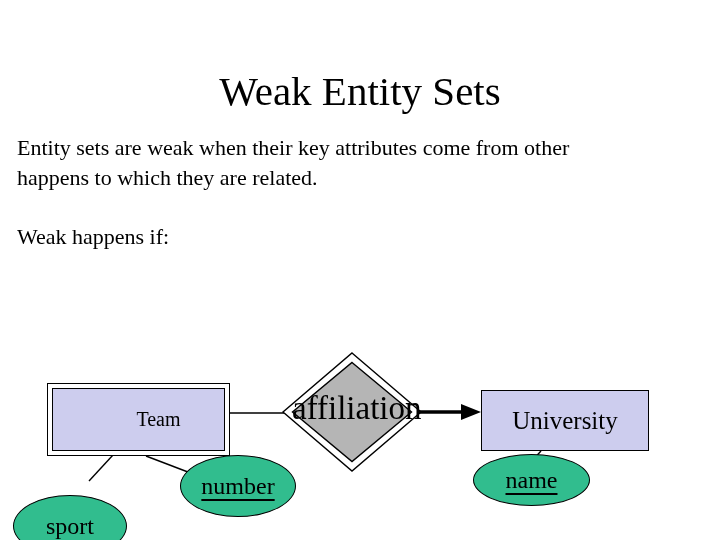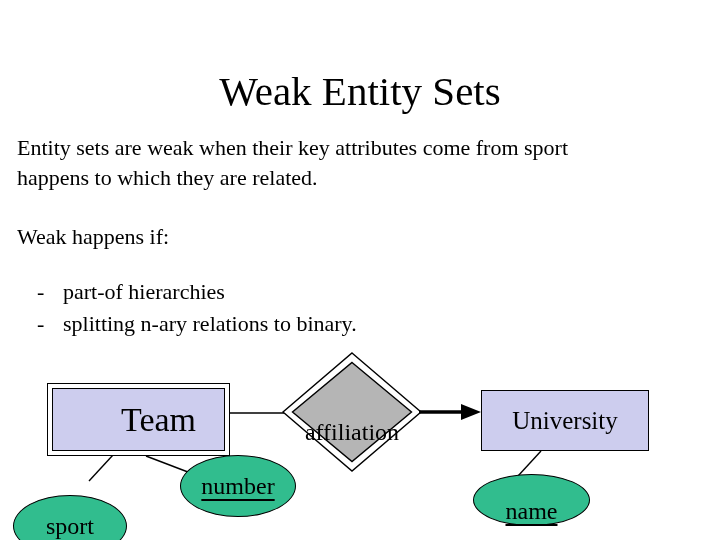--- a/index.html
+++ b/index.html
@@ -31,66 +31,58 @@
   .arrow-head { fill:var(--line-color,#000); }
   .team-outer {
     position:absolute; left:47px; top:383px; width:183px; height:73px;
     border:1.5px solid #000; background:#fff; box-sizing:border-box;
     padding:4px; z-index:2;
   }
   .team-inner {
     width:100%; height:100%; box-sizing:border-box;
     border:1.5px solid #000; background:var(--entity-fill,#cdcdee);
     display:flex; align-items:center; justify-content:center;
-    font-size:34px;
+    font-size:20px;
     padding-left:40px;
   }
   .university-box {
     position:absolute; left:481px; top:390px; width:168px; height:61px;
     border:1.5px solid #000; background:var(--entity-fill,#cdcdee);
     box-sizing:border-box; display:flex; align-items:center; justify-content:center;
     font-size:25px; z-index:2;text-align:right;
   }
   .affiliation-label {
-    position:absolute; left:292px; top:419px; width:120px;
-    text-align:center; font-size:24px; z-index:2;
+    position:absolute; left:292px; top:390px; width:120px;
+    text-align:center; font-size:33px; z-index:2;
   }
   .attr-ellipse {
     position:absolute; border:1.5px solid #000; background:var(--attribute-fill,#31bd8e);
     border-radius:50%; box-sizing:border-box;
     display:flex; align-items:center; justify-content:center;
     font-size:24px; z-index:2;
   }
   .attr-sport  { left:13px;  top:495px; width:114px; height:62px; }
   .attr-number { left:180px; top:455px; width:116px; height:62px; }
-  .attr-name   { left:473px; top:474px; width:117px; height:52px;align-items:flex-end; }
+  .attr-name   { left:473px; top:454px; width:117px; height:52px; }
   .key-attr { text-decoration:underline; text-underline-offset:5px; text-decoration-thickness:1.5px; }
 </style>
 </head>
 <body>
 
 <div class="slide">
 
   <h1 class="title">Weak Entity Sets</h1>
 
   <div class="paragraph">
-    <span>Entity sets are weak when their key attributes come from sport</span><br>
+    <span>Entity sets are weak when their key attributes come from other</span><br>
     <span>happens to which they are related.</span>
   </div>
 
   <div class="intro">Weak happens if:</div>
 
-  <div class="bullets">
-    <div class="bullet-row">
-      <span class="dash">-</span><span>part-of hierarchies</span>
-    </div>
-    <div class="bullet-row">
-      <span class="dash">-</span><span>splitting n-ary relations to binary.</span>
-    </div>
-  </div>
 
   <svg class="connectors" width="720" height="540" viewBox="0 0 720 540">
     <line class="connector" x1="229" y1="413" x2="286" y2="413"></line>
     <polygon class="diamond-outer" points="352,353 421,412 352,471 283,412"></polygon>
     <polygon class="diamond-inner" points="352,362.5 411.5,412 352,461.5 292.5,412"></polygon>
     <line class="arrow-line" x1="419" y1="412" x2="464" y2="412"></line>
     <polygon class="arrow-head" points="481,412 461,404 461,420"></polygon>
     <line class="connector" x1="113" y1="455" x2="89" y2="481"></line>
     <line class="connector" x1="146" y1="456" x2="201" y2="477"></line>
     <line class="connector" x1="541" y1="451" x2="518" y2="476"></line>

